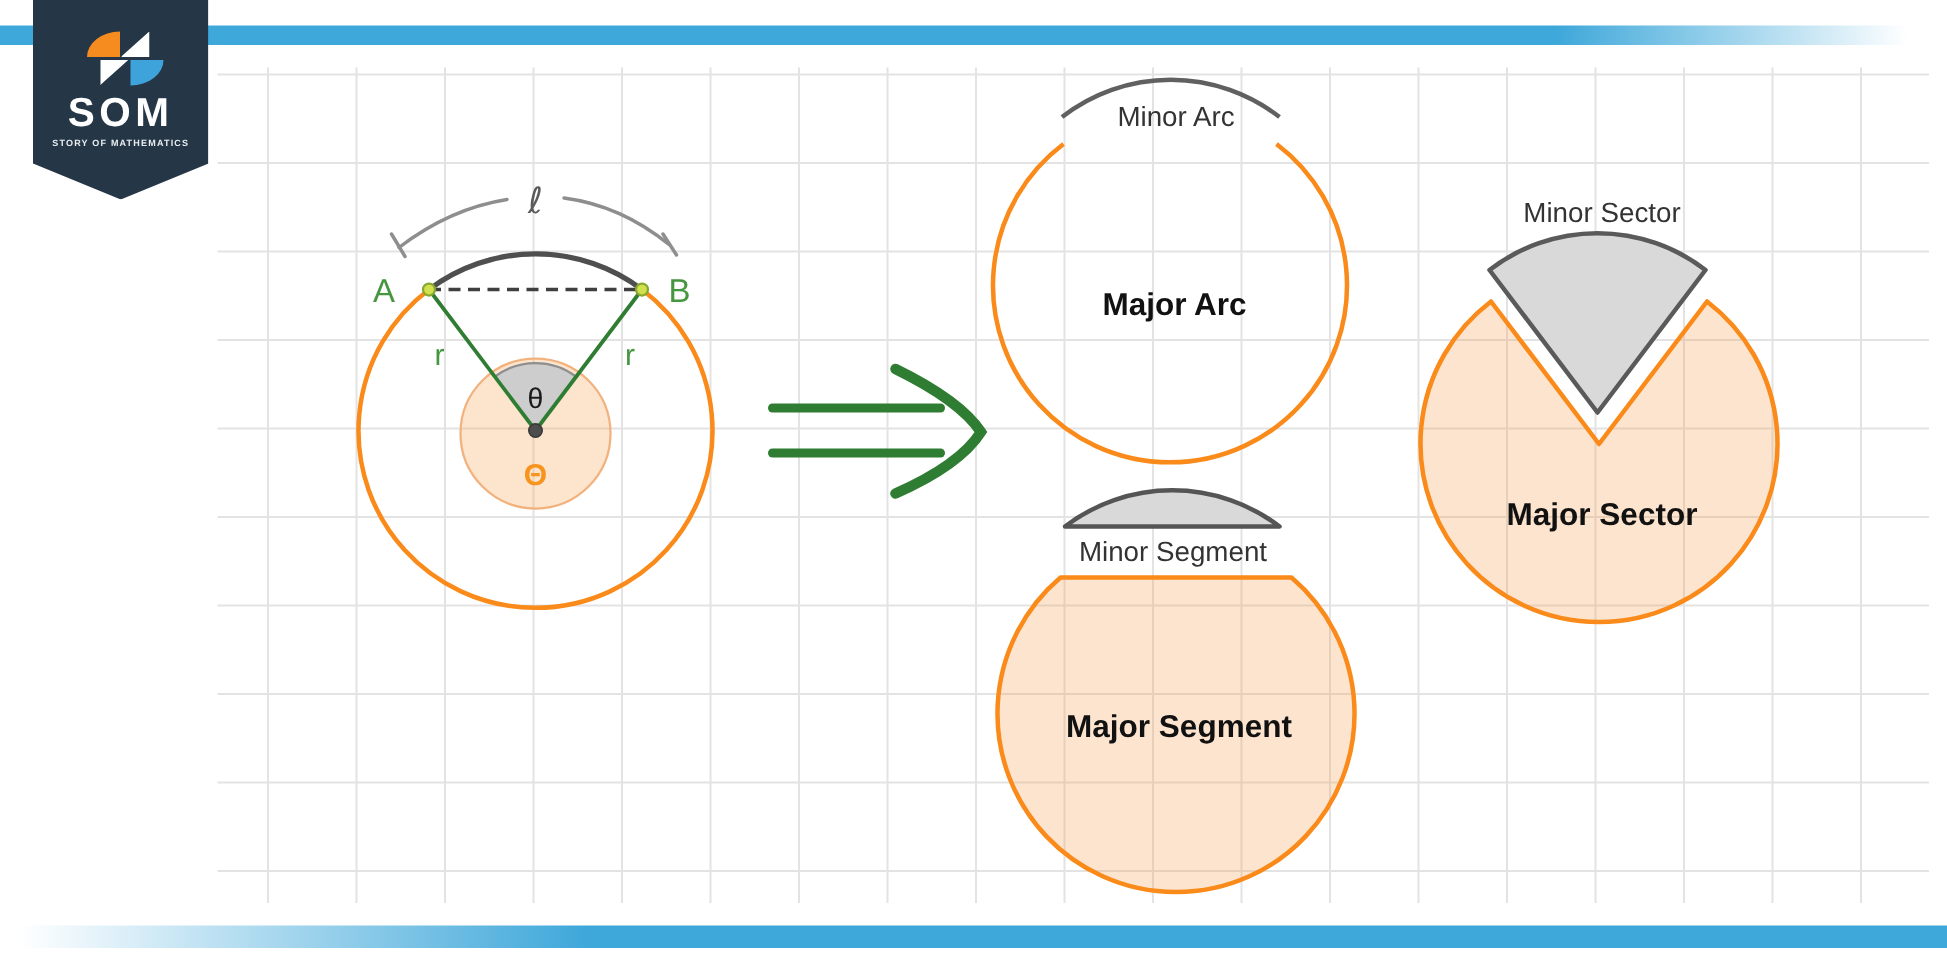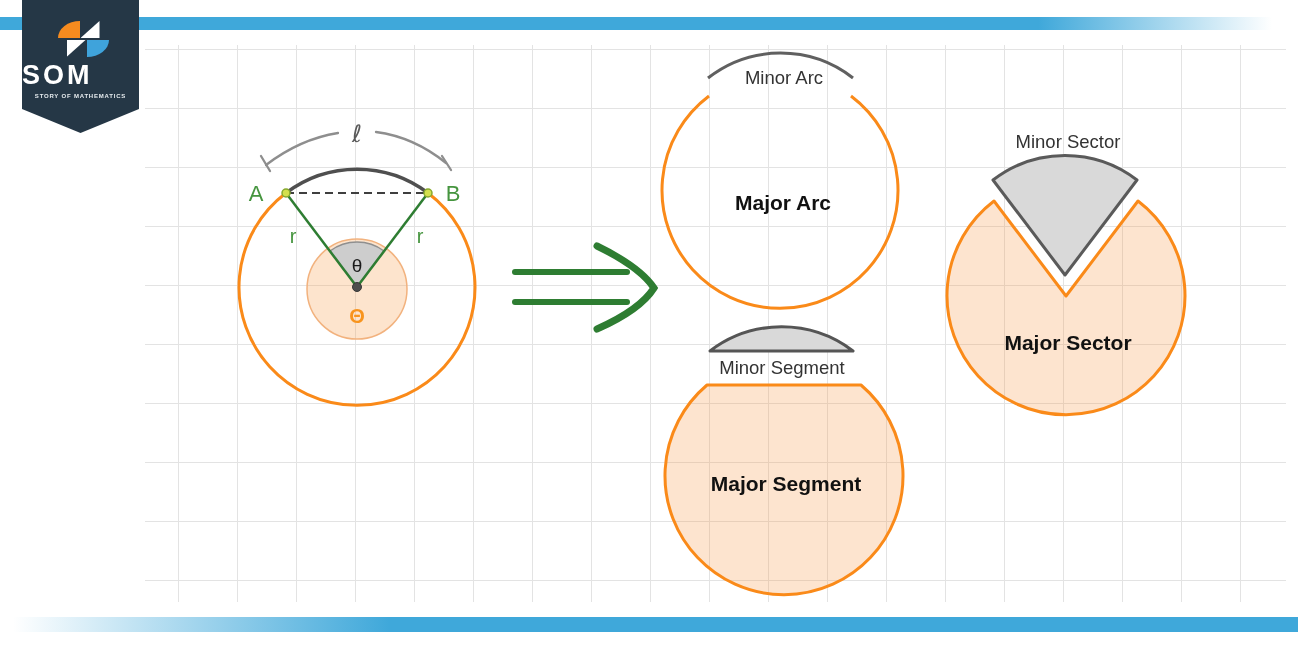--- a/index.html
+++ b/index.html
@@ -32,21 +32,21 @@
     clip-path:polygon(0 0, 100% 0, 100% 82%, 50% 100%, 0 82%);
     z-index:2;
   }
   .logo-icon { position:absolute; left:50%; top:21px; transform:translateX(-50%); width:46px; height:36px; }
   .logo-icon .p { position:absolute; }
   .p-orange { left:0; top:0; width:22px; height:17px; background:#F68B1F; border-radius:100% 0 0 0; }
   .p-white-1 { left:23px; top:0; width:19px; height:17px; background:#ffffff; clip-path:polygon(100% 0, 100% 100%, 0 100%); }
   .p-white-2 { left:9px; top:19px; width:19px; height:17px; background:#ffffff; clip-path:polygon(0 0, 100% 0, 0 100%); }
   .p-blue { left:29px; top:19px; width:22px; height:17px; background:#3FA3DB; border-radius:0 0 100% 0; }
   .logo-title {
-    position:absolute; left:0; right:0; top:60px; 
+    position:absolute; left:0; right:0; top:60px; text-align:center;
     color:#ffffff; font-size:27px; font-weight:bold; letter-spacing:3px;
   }
   .logo-subtitle {
     position:absolute; left:0; right:0; top:93px; text-align:center;
     color:#E8EDF0; font-size:6px; font-weight:bold; letter-spacing:0.8px;
   }
   svg.diagram { position:absolute; left:0; top:0; z-index:1; }
   svg text { font-family:"Liberation Sans", sans-serif; }
   .lbl       { font-size:18.5px; fill:#333333; text-anchor:middle; }
   .lbl-bold  { font-size:21px; font-weight:bold; fill:#111111; text-anchor:middle; }

